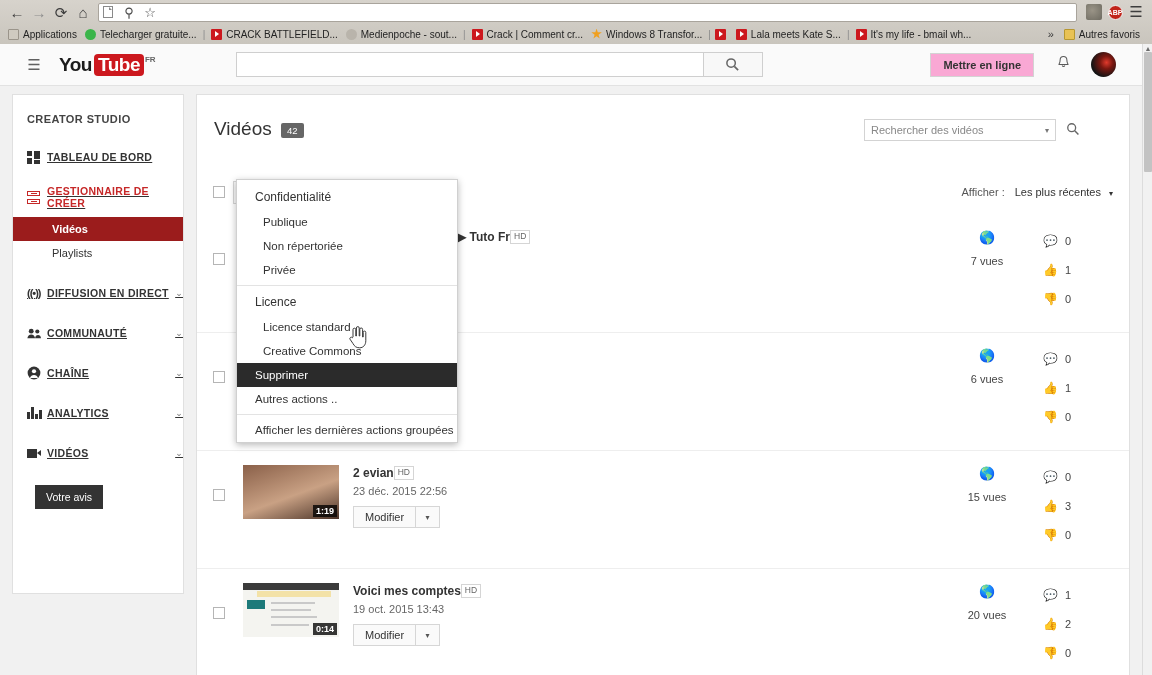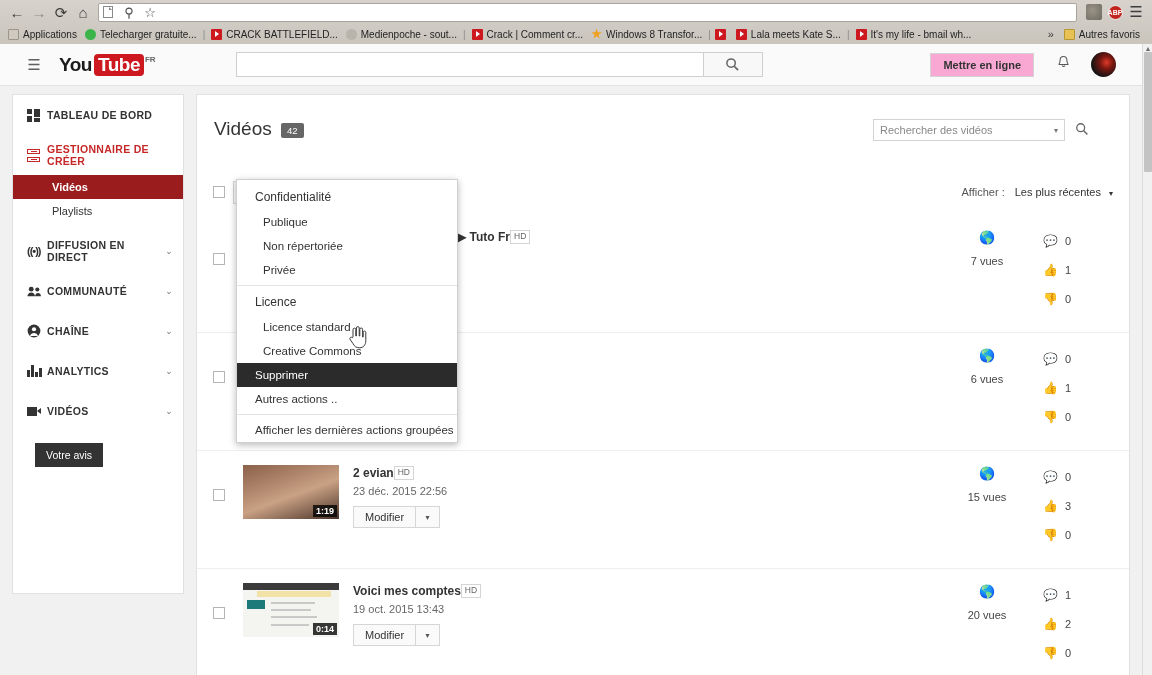--- a/index.html
+++ b/index.html
@@ -136,22 +136,22 @@
   
   #sidebar {
     position: absolute; top: 8px; left: 12px; width: 172px; height: 500px;
     background: #fff; border: 1px solid #e0e0e0;
   }
   #creator-studio-title {
     padding: 18px 0 12px 14px; font-size: 11px; font-weight: bold;
     color: #444; letter-spacing: 0.4px;
   }
   .sb-item {
-    display: flex; align-items: center; height: 40px; padding: 0 10px 0 14px;
-    font-size: 10.5px; color: #333; letter-spacing: 0.3px; cursor: pointer;
+    display: flex; align-items: center; height: 40px; padding: 0 0 0 14px;
+    font-size: 10.5px; color: #333; letter-spacing: 0.3px; cursor: pointer; text-decoration: underline;
   }
   .sb-item .sb-ico { width: 20px; flex: none; display:flex; align-items:center; color:#333; }
   .sb-item .sb-label { flex: 1; font-weight: bold; }
   .sb-item.active-parent .sb-label { color: #c62828; }
   .sb-item.active-parent .sb-ico { color: #c62828; }
   .sb-caret { font-size: 9px; color: #777; }
   .sb-sub {
     display: block; height: 24px; line-height: 24px; padding-left: 39px;
     font-size: 11px; color: #333; cursor: pointer;
   }
@@ -191,21 +191,21 @@
   #page-title {
     position: absolute; left: 17px; top: 23px;
     font-size: 19px; color: #333;
   }
   #video-count-badge {
     position: absolute; left: 84px; top: 28px;
     background: #666; color: #fff; font-size: 9.5px;
     padding: 2px 6px; border-radius: 2px;
   }
   #video-search-wrap {
-    position: absolute; right: 40px; top: 24px;
+    position: absolute; right: 49px; top: 24px;
     display: flex; align-items: center;
   }
   #video-search-box {
     width: 192px; height: 22px; border: 1px solid #d3d3d3;
     display: flex; align-items: center; padding: 0 6px;
     font-size: 11px; color: #888; background:#fff;
   }
   #video-search-box .vs-placeholder { flex: 1; }
   #video-search-box .vs-caret { font-size: 8px; color: #777; }
   #video-search-icon { margin-left: 10px; font-size: 13px; color: #666; }
@@ -412,20 +412,21 @@
         <path d="M6.6 11.2a1.5 1.5 0 0 0 2.8 0" fill="none" stroke="#595959" stroke-width="1.1"></path>
       </svg>
     </div>
     <div id="account-avatar"></div>
   </div>
 </div>
 
 <div id="page-body">
 
   <div id="sidebar">
+    <div id="creator-studio-title">CREATOR STUDIO</div>
 
     <div class="sb-item">
       <span class="sb-ico">
         <span class="ico-dash">
             <i></i>
             <i></i>
             <i></i>
             <i></i>
           </span>
       </span>

